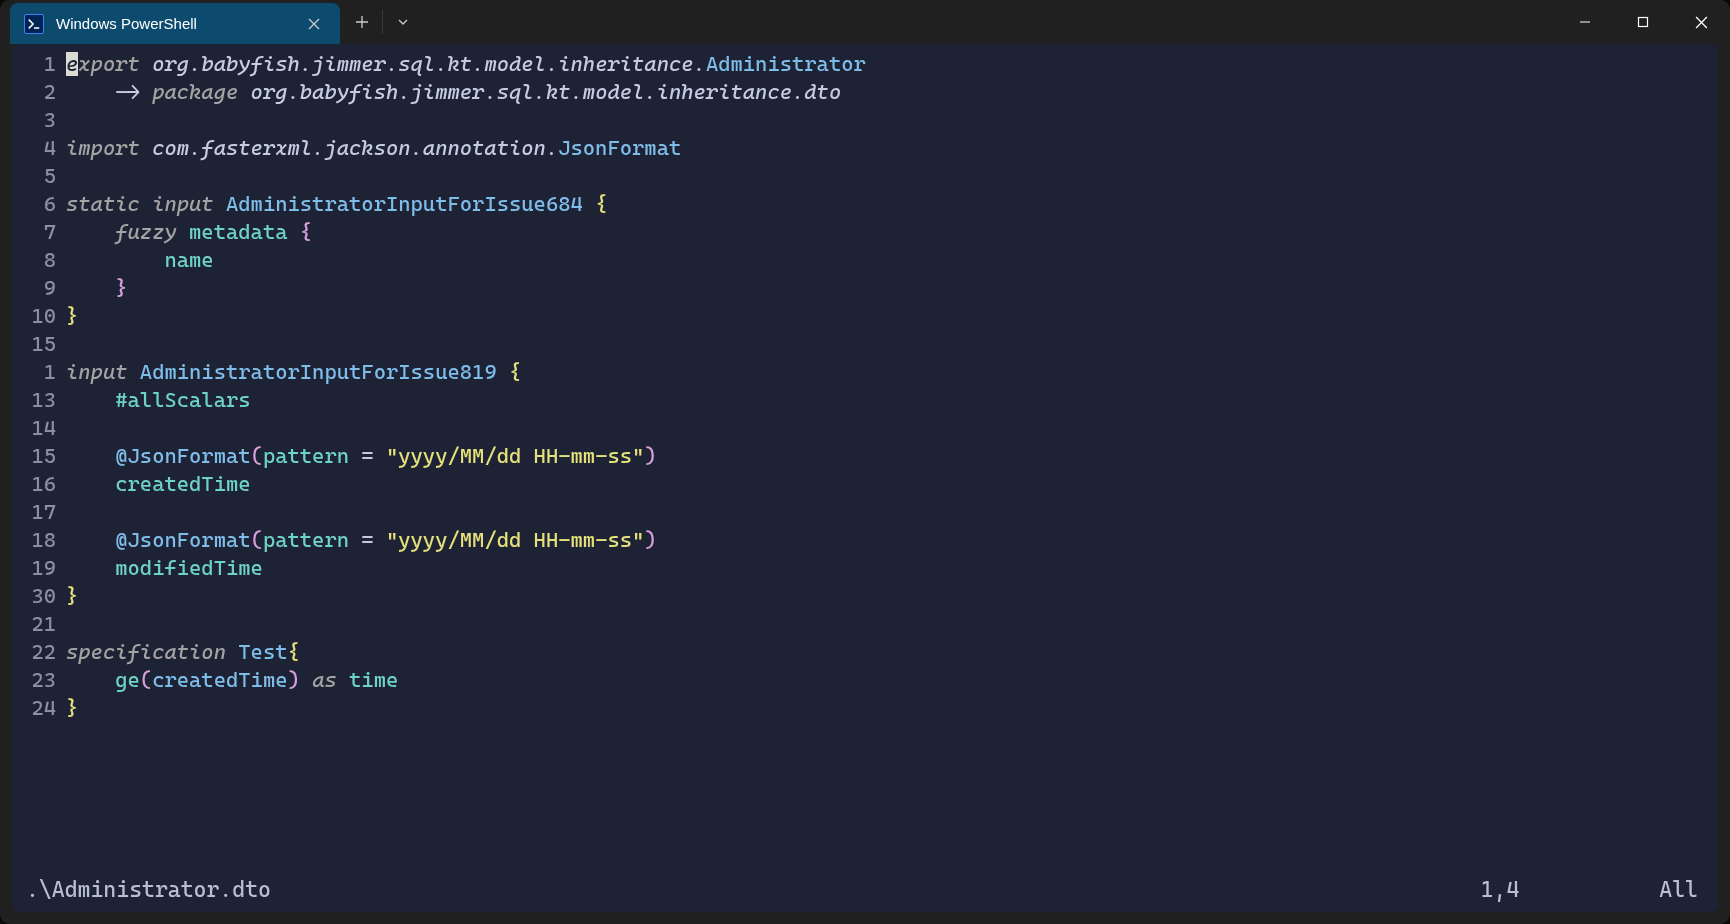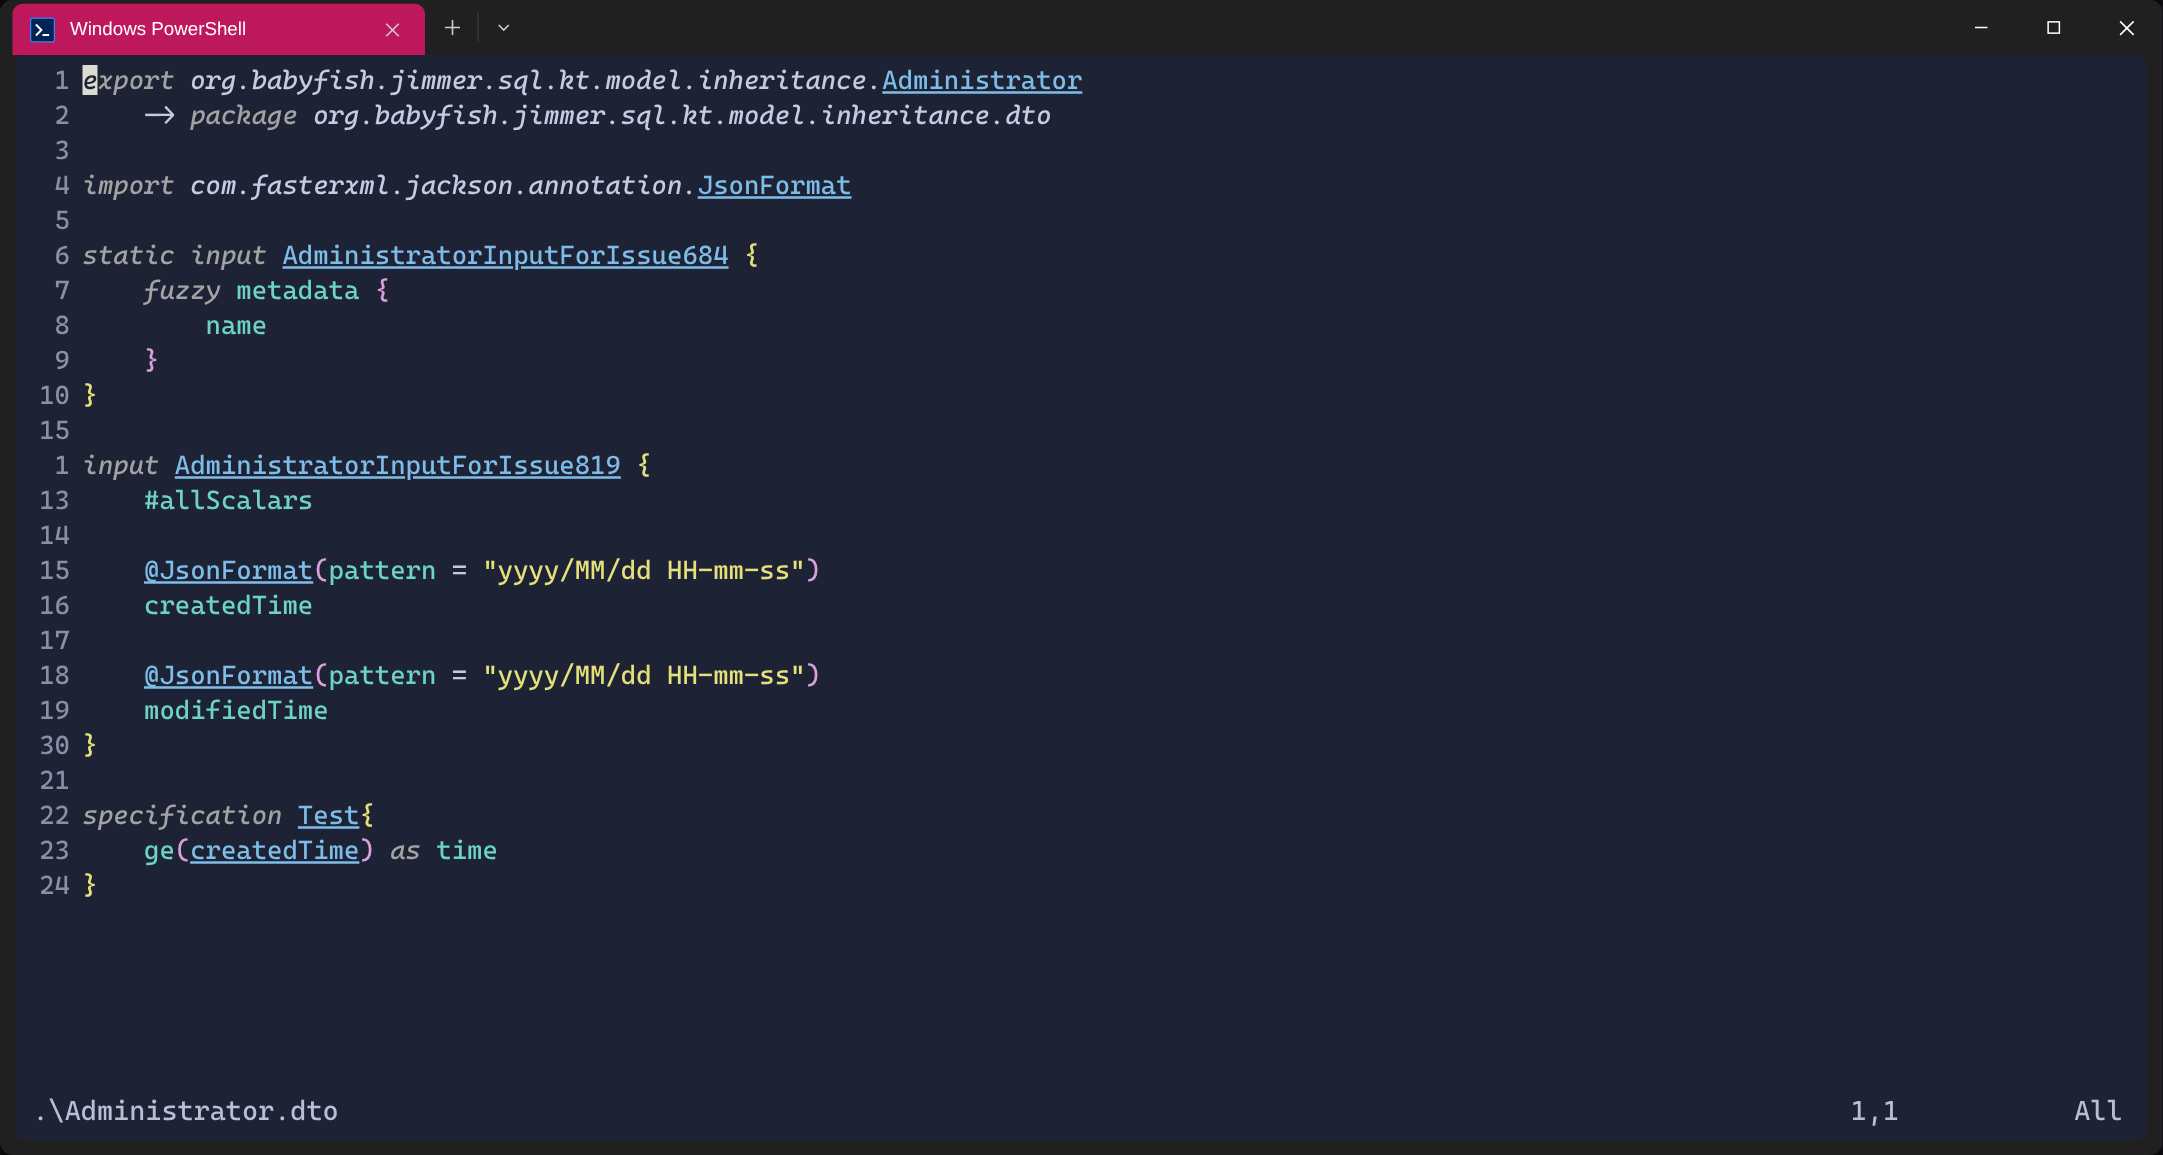--- a/index.html
+++ b/index.html
@@ -1,37 +1,37 @@
 <!DOCTYPE html>
 <html><head>
 <meta charset="utf-8">
 <style>
   * { margin: 0; padding: 0; box-sizing: border-box; }
   html, body { width: 1730px; height: 924px; background: #0a0a0a; font-family: 'Segoe UI', sans-serif; overflow: hidden; }
   .window { width: 100%; height: 100%; background: #202020; display: flex; flex-direction: column; border-radius: 10px; overflow: hidden; }
   .titlebar { height: 44px; background: #202020; display: flex; align-items: stretch; }
-  .tab { display: flex; align-items: center; background: #be185d; border-top-left-radius: 8px; border-top-right-radius: 8px; margin-top: 3px; margin-left: 10px; padding: 0 14px; width: 330px; position: relative; }
+  .tab { display: flex; align-items: center; background: #0c4a6e; border-top-left-radius: 8px; border-top-right-radius: 8px; margin-top: 3px; margin-left: 10px; padding: 0 14px; width: 330px; position: relative; }
   .tab-icon { width: 20px; height: 20px; margin-right: 12px; background: #012456; border: 1px solid #3b82f6; border-radius: 2px; display: flex; align-items: center; justify-content: center; }
   .tab-icon svg { width: 14px; height: 14px; }
   .tab-title { color: #ffffff; font-size: 15px; flex: 1; }
   .tab-close { color: #cccccc; font-size: 14px; width: 24px; height: 24px; display: flex; align-items: center; justify-content: center; cursor: pointer; }
   .new-tab { width: 40px; display: flex; align-items: center; justify-content: center; color: #cccccc; cursor: pointer; font-size: 18px; margin-left: 2px; }
   .dropdown { width: 40px; display: flex; align-items: center; justify-content: center; color: #cccccc; cursor: pointer; border-left: 1px solid #3a3a3a; margin: 10px 0; }
   .spacer { flex: 1; }
   .window-controls { display: flex; }
   .wc-btn { width: 58px; display: flex; align-items: center; justify-content: center; color: #ffffff; cursor: pointer; }
   .terminal-body { flex: 1; background: #1e2235; margin: 0 12px 12px 12px; border-radius: 8px; padding: 6px 14px 6px 6px; font-family: 'Cascadia Code','Consolas',monospace; font-size: 21px; line-height: 28px; position: relative; overflow: hidden; }
   .code-area { display: flex; }
   .gutter { text-align: right; color: #8a8fa8; padding-right: 10px; user-select: none; width: 48px; flex-shrink: 0; }
   .gutter div { height: 28px; }
   .code { white-space: pre; color: #c5cbe3; }
   .code .ln { height: 28px; display: block; }
   .kw-it { color: #a3a3a3; font-style: italic; }
   .pkg { color: #c5cbe3; font-style: italic; }
-  .type { color: #7fbde9; text-decoration: underline; }
+  .type { color: #7fbde9; }
   .ident { color: #6dd3c5; }
   .str { color: #e4e07a; }
   .brace { color: #e4e07a; }
   .paren-p { color: #d8a0df; }
   .op { color: #c5cbe3; }
   .arrow { color: #c5cbe3; }
   .cursor-bg { background: #dcdcd4; color: #1e2235; font-style: italic; }
   .statusbar { position: absolute; bottom: 8px; left: 14px; right: 20px; display: flex; color: #b8bed6; font-family: inherit; font-size: 22px; }
   .statusbar .file { flex: 0 0 auto; }
   .statusbar .flex { flex: 1; }
@@ -113,17 +113,17 @@
           <div>21</div>
           <div>22</div>
           <div>23</div>
           <div>24</div>
         </div>
       <div class="code" id="code"><span class="ln"><span class="cursor-bg">e</span><span class="kw-it">xport</span><span> </span><span class="pkg">org.babyfish.jimmer.sql.kt.model.inheritance.</span><span class="type">Administrator</span></span><span class="ln"><span>    </span><span class="arrow">-&gt;</span><span> </span><span class="kw-it">package</span><span> </span><span class="pkg">org.babyfish.jimmer.sql.kt.model.inheritance.dto</span></span><span class="ln">&nbsp;</span><span class="ln"><span class="kw-it">import</span><span> </span><span class="pkg">com.fasterxml.jackson.annotation.</span><span class="type">JsonFormat</span></span><span class="ln">&nbsp;</span><span class="ln"><span class="kw-it">static</span><span> </span><span class="kw-it">input</span><span> </span><span class="type">AdministratorInputForIssue684</span><span> </span><span class="brace">{</span></span><span class="ln"><span>    </span><span class="kw-it">fuzzy</span><span> </span><span class="ident">metadata</span><span> </span><span class="paren-p">{</span></span><span class="ln"><span>        </span><span class="ident">name</span></span><span class="ln"><span>    </span><span class="paren-p">}</span></span><span class="ln"><span class="brace">}</span></span><span class="ln">&nbsp;</span><span class="ln"><span class="kw-it">input</span><span> </span><span class="type">AdministratorInputForIssue819</span><span> </span><span class="brace">{</span></span><span class="ln"><span>    </span><span class="ident">#allScalars</span></span><span class="ln">&nbsp;</span><span class="ln"><span>    </span><span class="type">@JsonFormat</span><span class="paren-p">(</span><span class="ident">pattern</span><span class="op"> = </span><span class="str">"yyyy/MM/dd HH-mm-ss"</span><span class="paren-p">)</span></span><span class="ln"><span>    </span><span class="ident">createdTime</span></span><span class="ln">&nbsp;</span><span class="ln"><span>    </span><span class="type">@JsonFormat</span><span class="paren-p">(</span><span class="ident">pattern</span><span class="op"> = </span><span class="str">"yyyy/MM/dd HH-mm-ss"</span><span class="paren-p">)</span></span><span class="ln"><span>    </span><span class="ident">modifiedTime</span></span><span class="ln"><span class="brace">}</span></span><span class="ln">&nbsp;</span><span class="ln"><span class="kw-it">specification</span><span> </span><span class="type">Test</span><span class="brace">{</span></span><span class="ln"><span>    </span><span class="ident">ge</span><span class="paren-p">(</span><span class="type">createdTime</span><span class="paren-p">)</span><span> </span><span class="kw-it">as</span><span> </span><span class="ident">time</span></span><span class="ln"><span class="brace">}</span></span></div>
     </div>
     <div class="statusbar">
       <span class="file">.\Administrator.dto</span>
       <span class="flex"></span>
-      <span class="pos">1,1</span>
+      <span class="pos">1,4</span>
       <span class="all">All</span>
     </div>
   </div>
 </div>
 
 </body></html>

